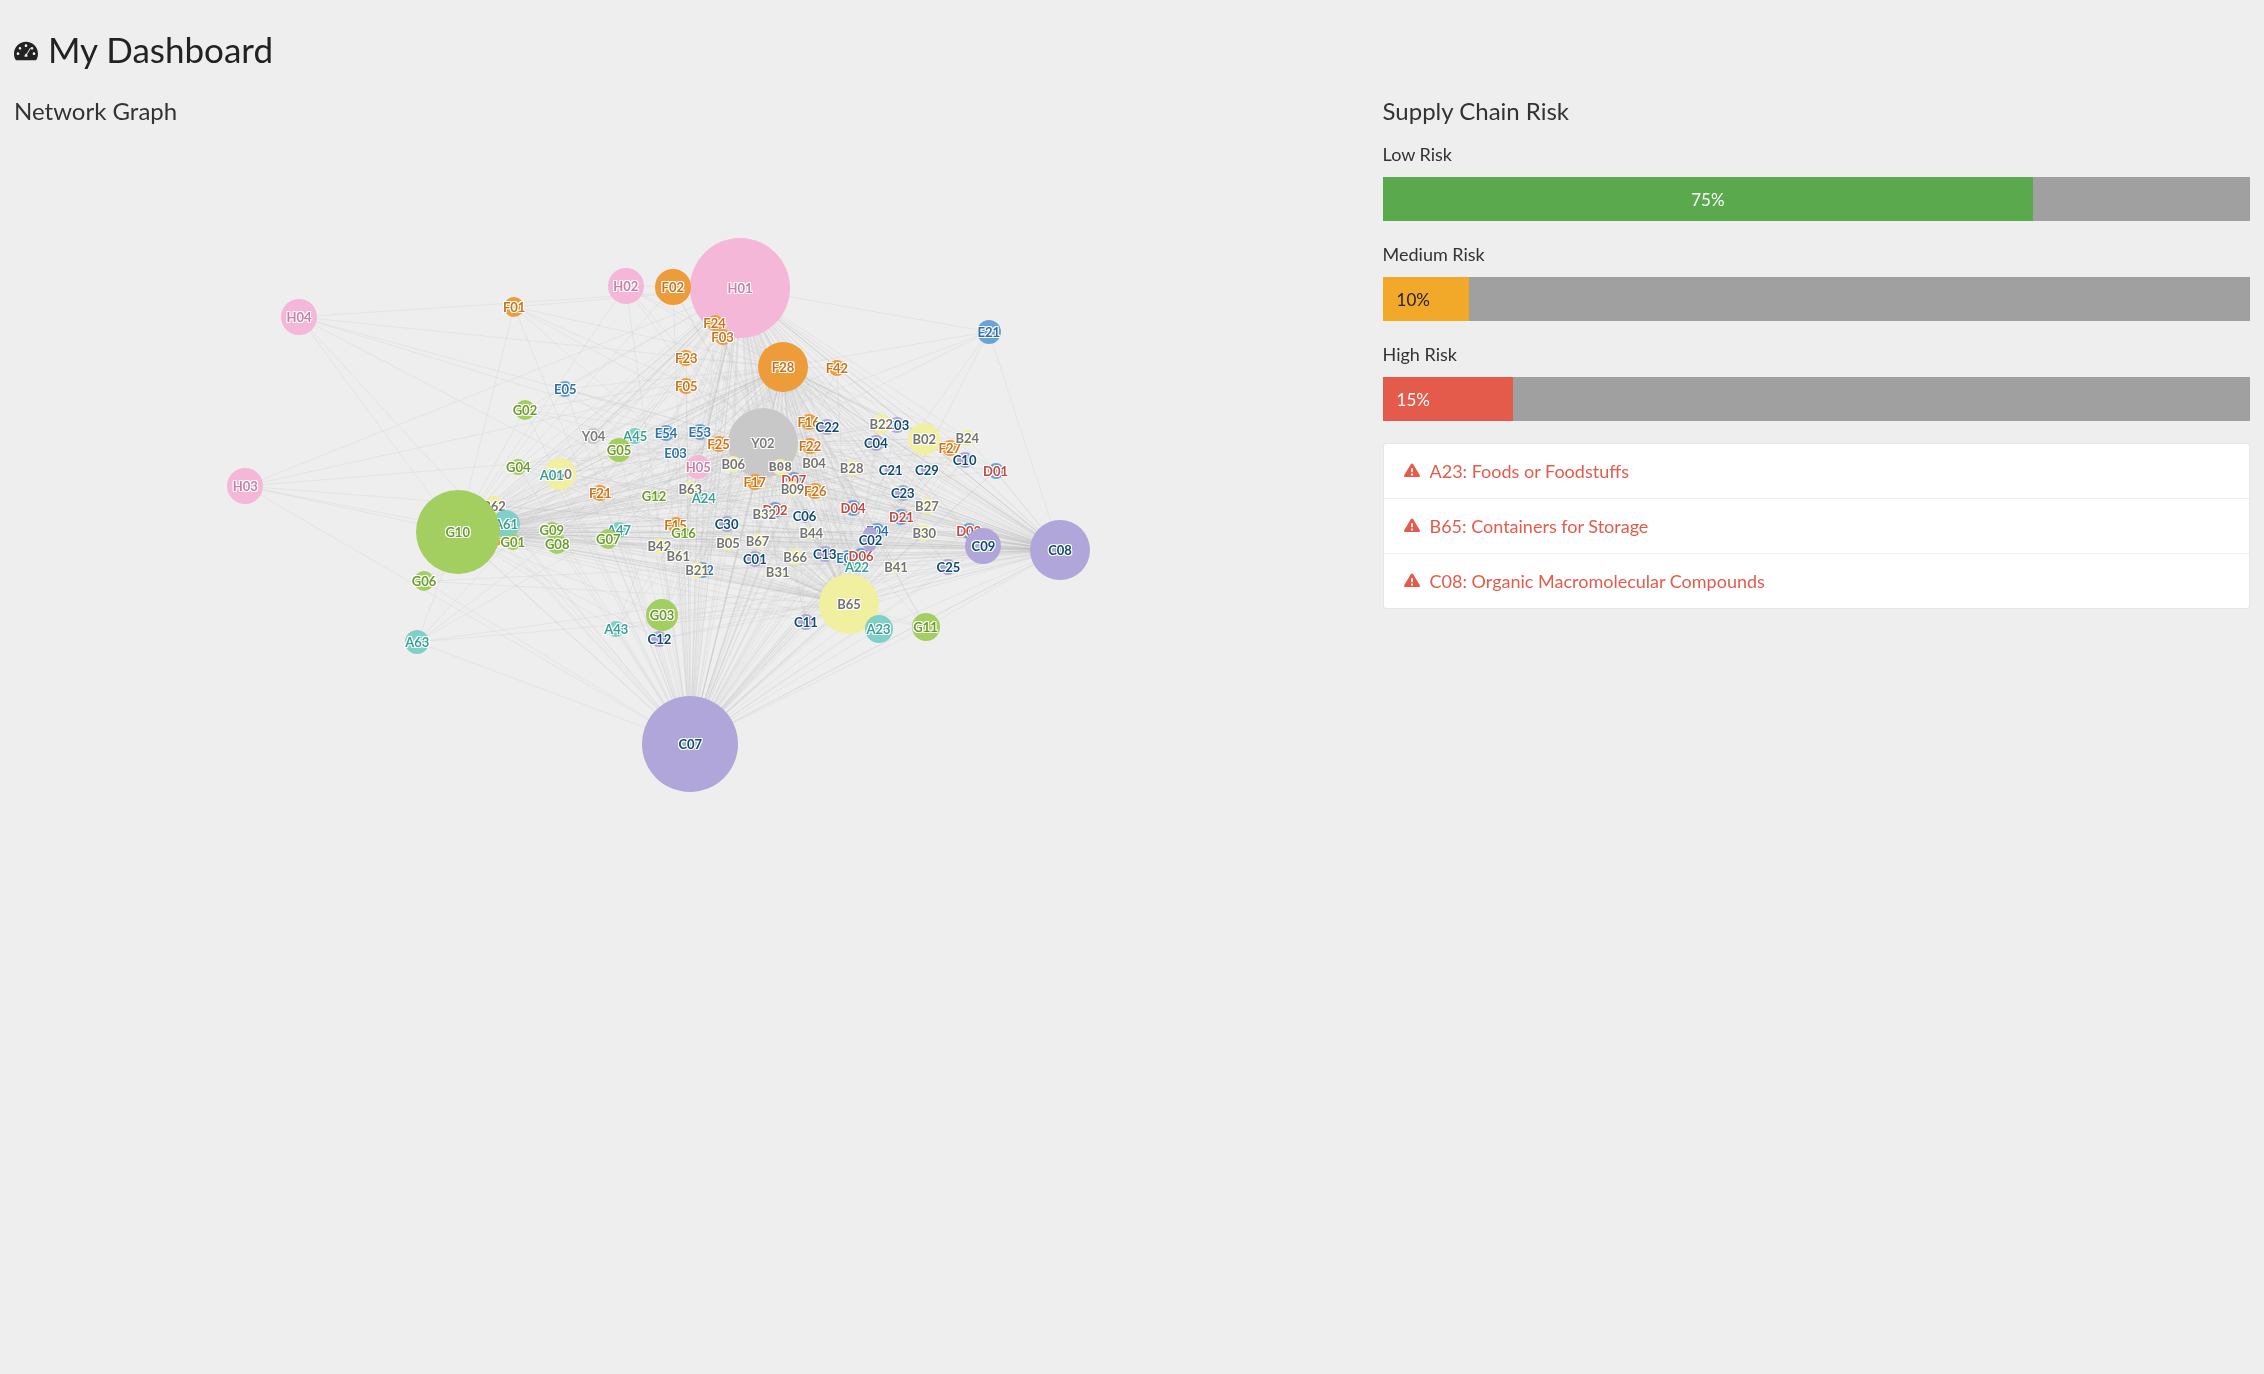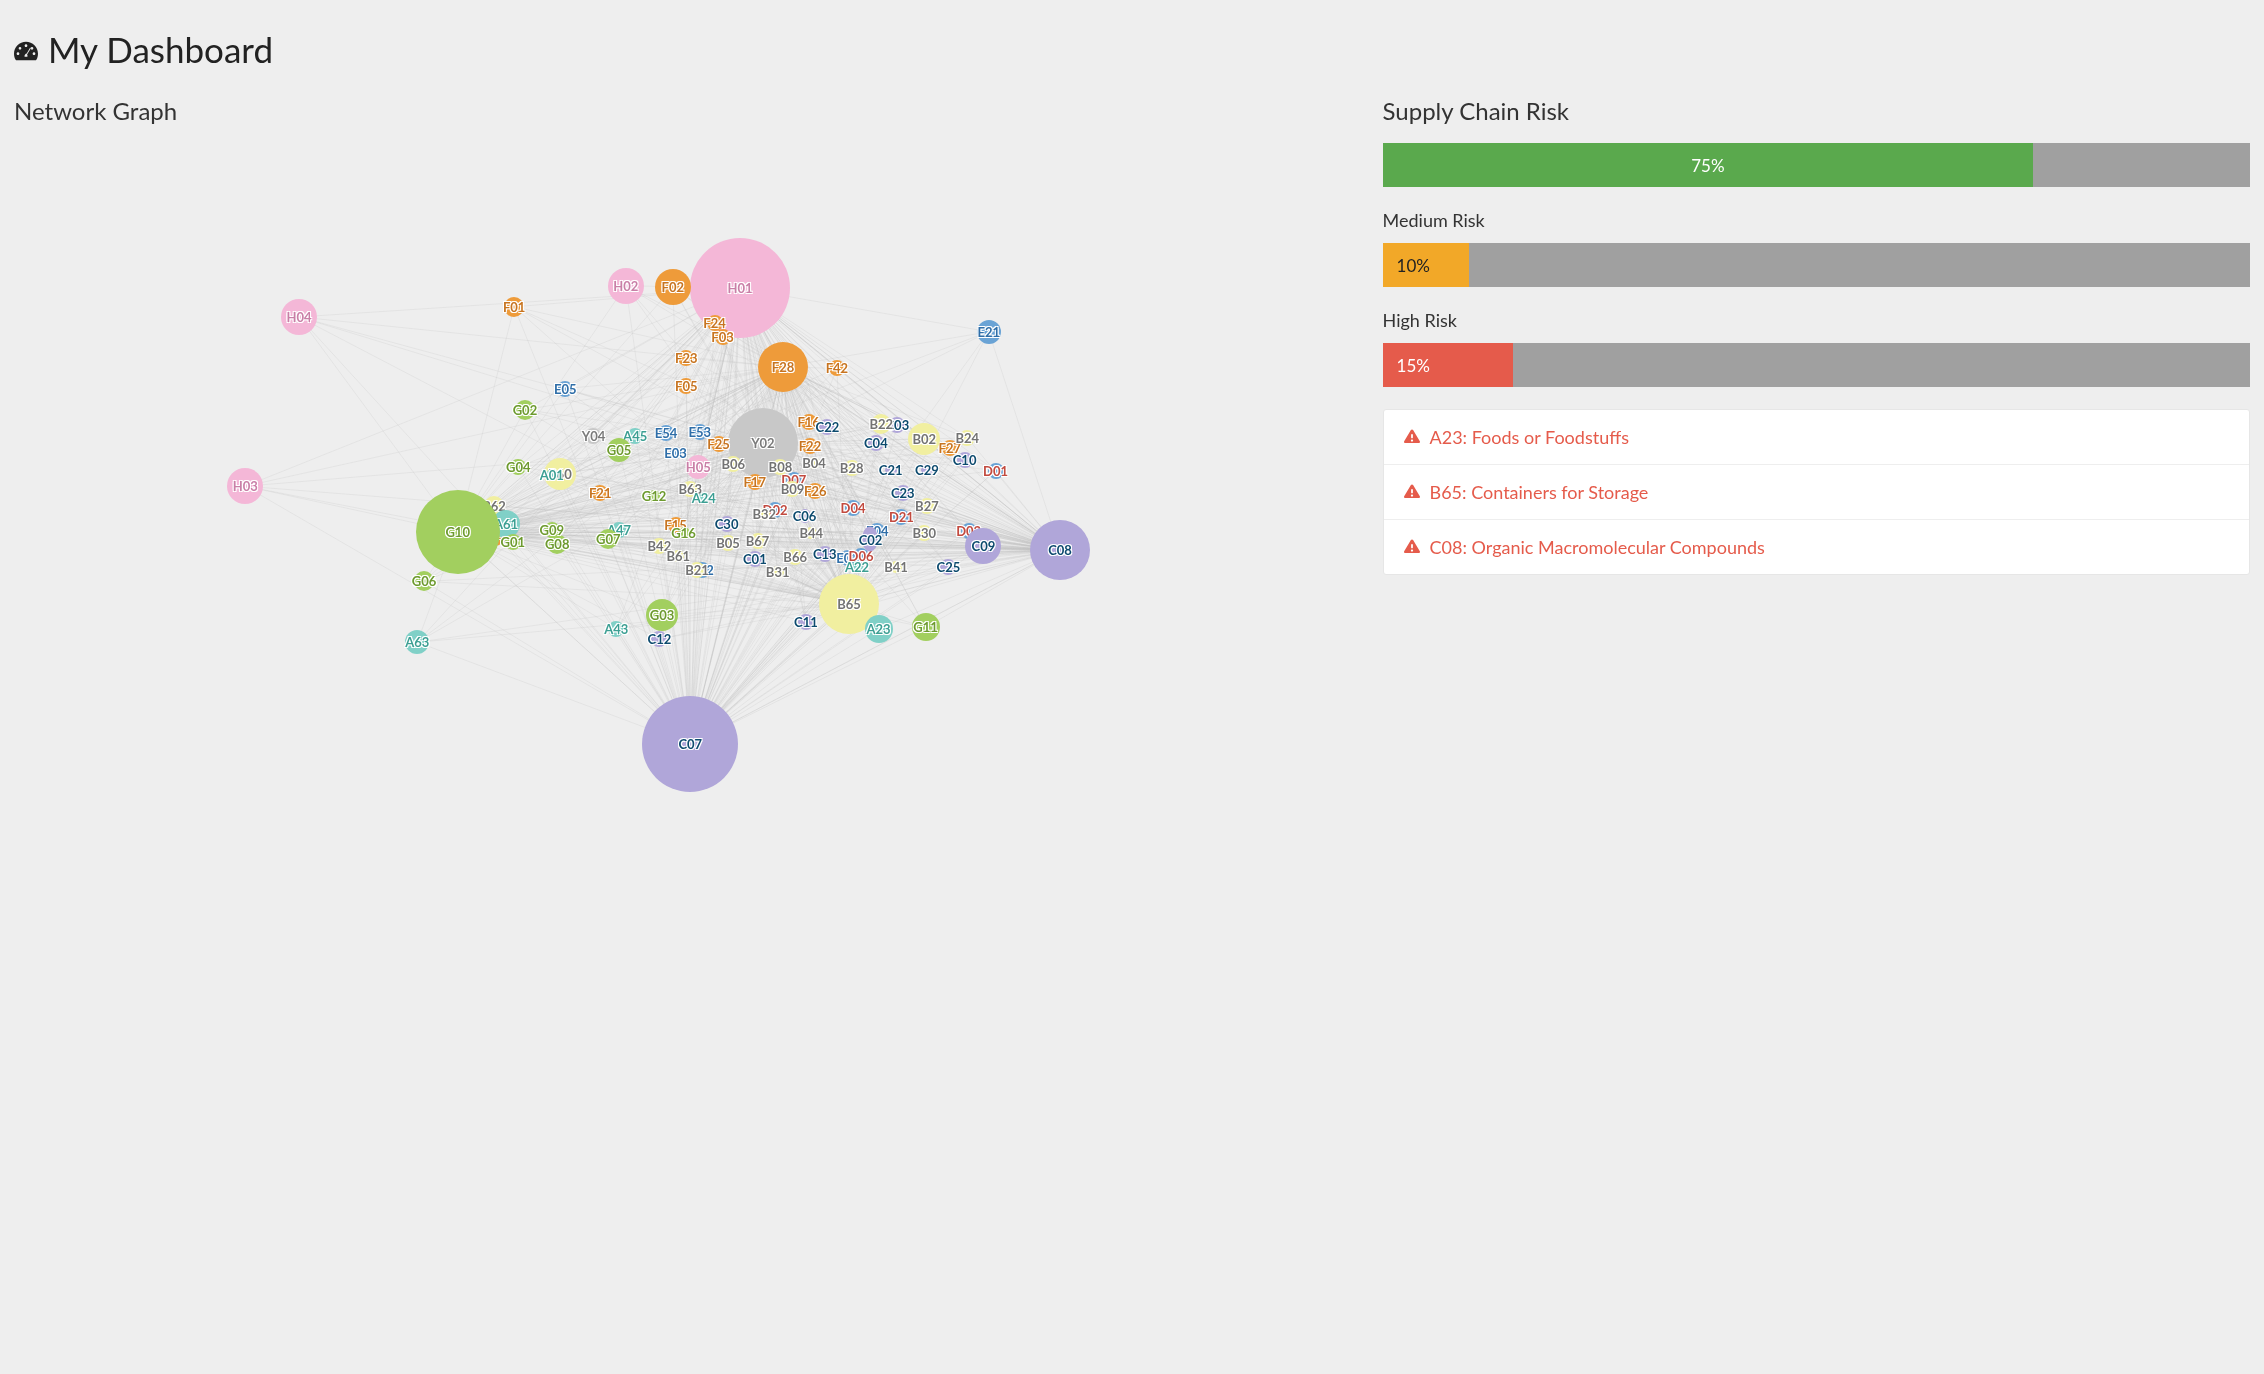--- a/index.html
+++ b/index.html
@@ -1051,21 +1051,21 @@
         </div>
         <div class="node col-b" style="left: 67.7%; top: 37.9%; width: 32px; height: 32px;">
           <span class="node-label lc-b">B02</span>
         </div>
         <div class="node col-b" style="left: 70.9%; top: 37.8%; width: 16px; height: 16px;">
           <span class="node-label lc-b">B24</span>
         </div>
         <div class="node col-b" style="left: 62.3%; top: 41.7%; width: 16px; height: 16px;">
           <span class="node-label lc-b">B28</span>
         </div>
-        <div class="node col-b" style="left: 57%; top: 41.5%; width: 16px; height: 16px;">
+        <div class="node col-b" style="left: 57%; top: 41.5%; width: 16px; height: 16px; font-family: Liberation Mono, monospace;">
           <span class="node-label lc-b">B08</span>
         </div>
         <div class="node col-b" style="left: 53.5%; top: 41.2%; width: 16px; height: 16px;">
           <span class="node-label lc-b">B06</span>
         </div>
         <div class="node col-b" style="left: 59.5%; top: 41%; width: 12px; height: 12px;">
           <span class="node-label lc-b">B04</span>
         </div>
         <div class="node col-b" style="left: 57.9%; top: 44.3%; width: 16px; height: 16px;">
           <span class="node-label lc-b">B09</span>
@@ -1183,20 +1183,21 @@
         </div>
         <div class="node col-g" style="left: 33%; top: 49.9%; width: 84px; height: 84px;">
           <span class="node-label lc-g">G10</span>
         </div>
       </div>
   </div>
 
   <div class="col-right">
     <h2 class="section-heading">Supply Chain Risk</h2>
 
+    <div class="risk-label">Low Risk</div>
     <div class="progress">
       <div class="bar green" id="bar-low" style="width: 75%;">
         <span>75%</span>
       </div>
     </div>
 
     <div class="risk-label">Medium Risk</div>
     <div class="progress">
       <div class="bar orange" id="bar-med" style="width: 10%;">
         <span>10%</span>

